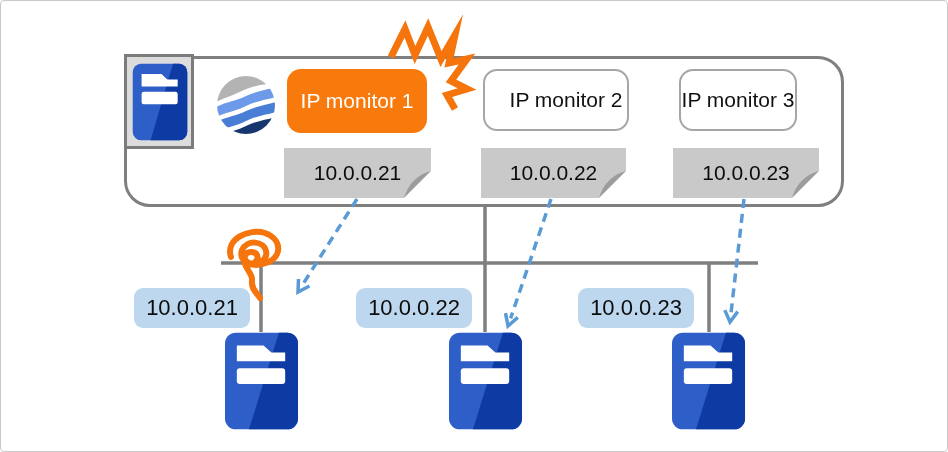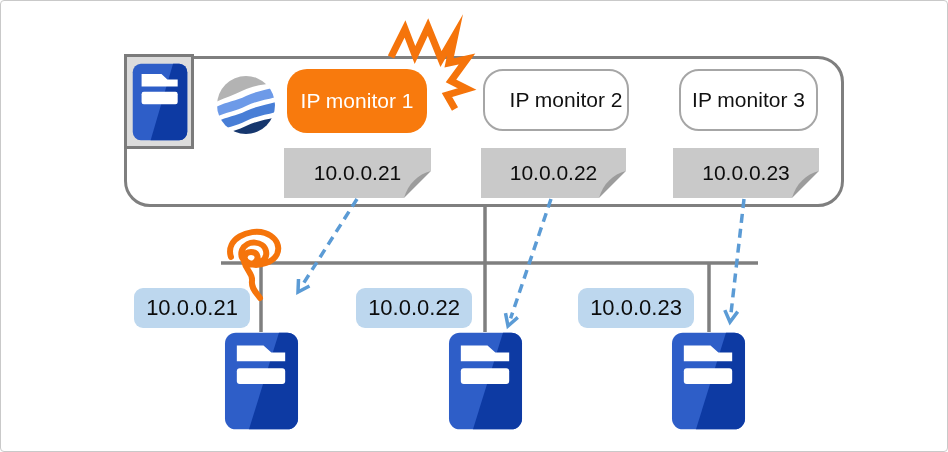--- a/index.html
+++ b/index.html
@@ -7,21 +7,21 @@
   .abs{position:absolute;}
   svg{display:block;}
   .overlay{position:absolute;left:0;top:0;pointer-events:none;}
 
   .cluster-box{position:absolute;left:123px;top:55px;width:714px;height:145px;
     border:3.5px solid #7f7f7f;border-radius:26px;background:#ffffff;}
 
   .frame-box{position:absolute;left:123px;top:53px;width:64px;height:89px;
     border:3px solid #7b7b7b;background:#dcdcdc;}
 
-  .monitor{position:absolute;height:62px;border-radius:20px;display:flex;align-items:center;justify-content:center;
+  .monitor{position:absolute;height:62px;border-radius:14px;display:flex;align-items:center;justify-content:center;
     font-size:21px;color:#111;background:#fff;border:2px solid #a6a6a6;box-sizing:border-box;}
   .monitor.failed{background:#F87A0D;border:none;color:#ffffff;}
 
   .note{position:absolute;width:146px;height:50px;background:#c9c9c9;
     display:flex;align-items:center;justify-content:center;font-size:21px;color:#0c0c0c;
     clip-path:polygon(0 0,100% 0,100% calc(100% - 27px),calc(100% - 27px) 100%,0 100%);}
   .note .fold{position:absolute;right:0;bottom:0;}
 
   .iplabel{position:absolute;width:116px;height:40px;background:#bdd7ee;border-radius:9px;
     display:flex;align-items:center;justify-content:center;font-size:22px;color:#0c0c0c;}
@@ -72,21 +72,21 @@
       <path d="M60,42 C50,45 40,46 30,51 C20,56 8,58 0,62 L0,60 H60 Z" fill="#16376E"></path>
     </g>
   </svg>
 
   <div class="monitor failed" style="left:286px;top:68px;width:140px;height:64px;">
     <span>IP monitor 1</span>
   </div>
   <div class="monitor" style="left:482px;top:68px;width:146px;padding-left:20px;">
     <span>IP monitor 2</span>
   </div>
-  <div class="monitor" style="left:678px;top:68px;width:139px;">
+  <div class="monitor" style="left:678px;top:68px;width:118px;">
     <span>IP monitor 3</span>
   </div>
 
   <div class="note" style="left:283px;top:147px;width:147px;">
     <span>10.0.0.21</span>
     <svg class="fold" width="27" height="27">
       <path d="M0,27 L27,0 C14,3 4,13 0,27 Z" fill="#9C9C9C"></path>
     </svg>
   </div>
   <div class="note" style="left:480px;top:147px;width:145px;">

